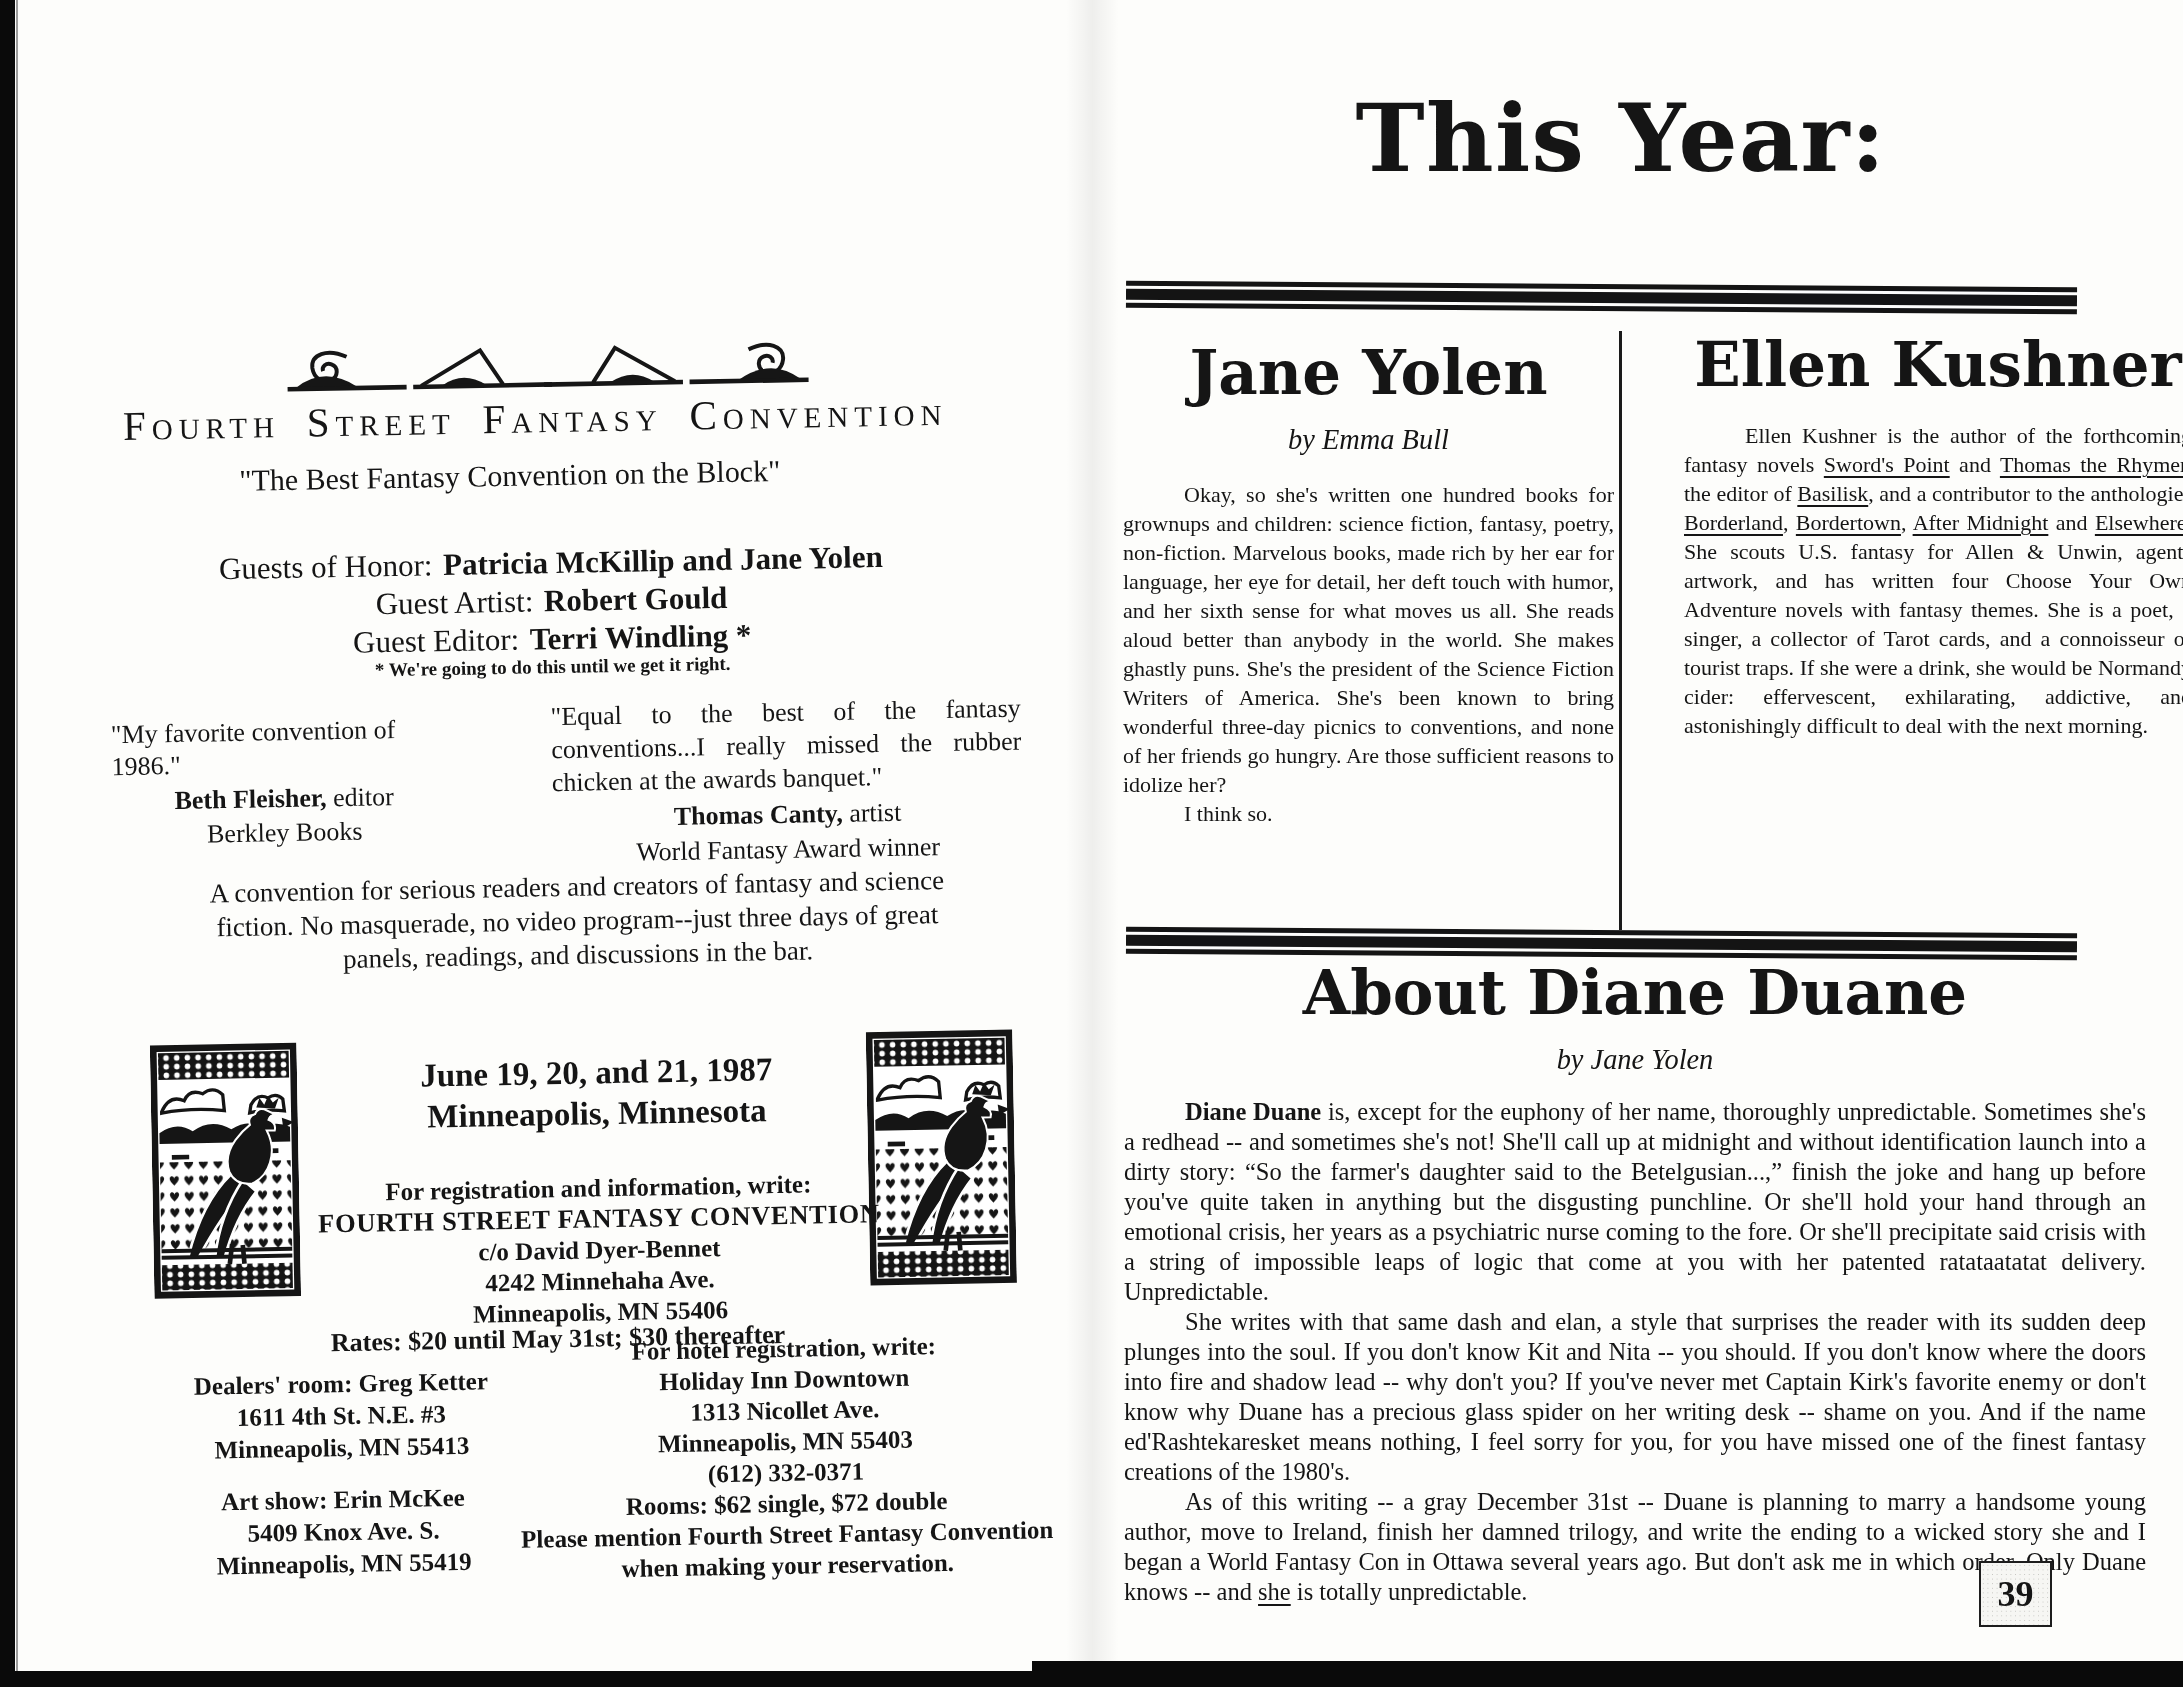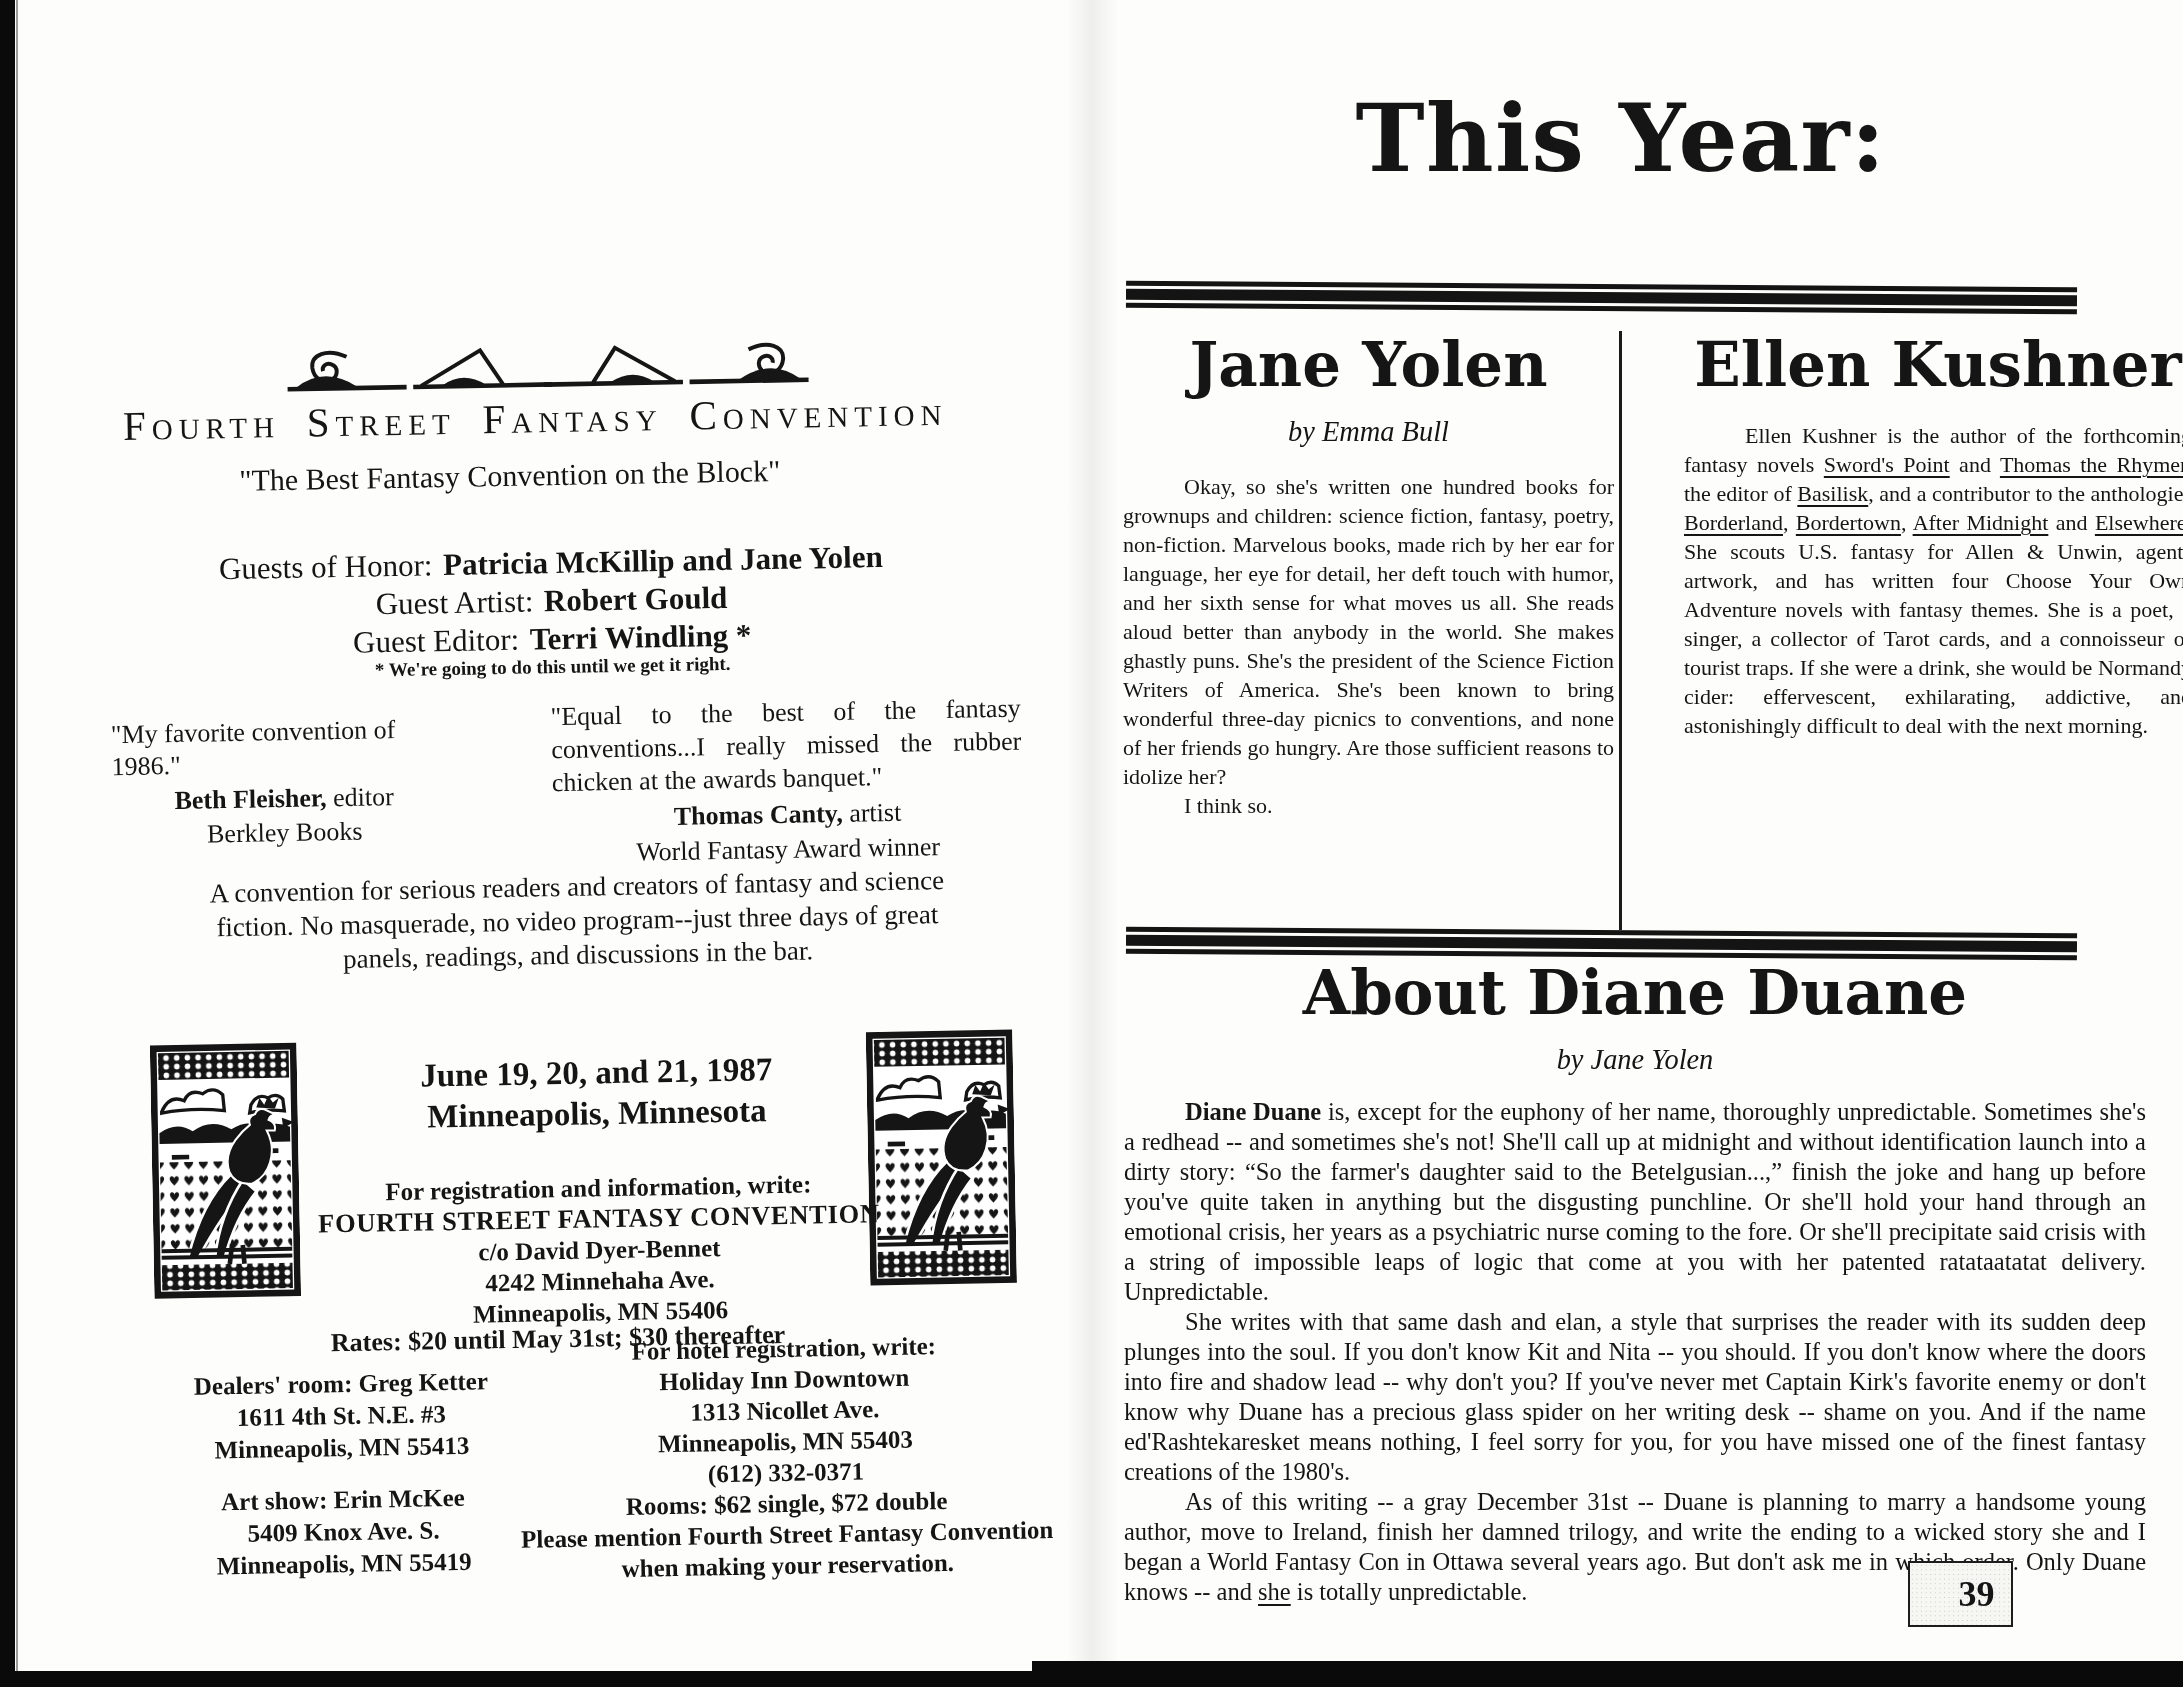--- a/index.html
+++ b/index.html
@@ -57,24 +57,24 @@
   .col{top:332px;}
   .col1{left:1123px;width:491px;}
   .col2{left:1684px;width:508px;}
   .col-head{font-family:"DejaVu Serif",serif;font-weight:700;font-size:61px;line-height:65px;text-align:center;}
   .byline{font-style:italic;font-size:28.4px;text-align:center;margin-top:19px;}
   .colbody{margin-top:24px;font-size:22px;line-height:29px;text-align:justify;}
   .colbody p{margin:0;text-indent:61px;}
   .about{left:1124px;top:960px;width:1022px;}
   .aboutbody{margin-top:21px;font-size:24.5px;line-height:30px;text-align:justify;}
   .aboutbody p{margin:0;text-indent:61px;}
-  .pagebox{left:1908px;top:1561px;width:69px;height:62px;border:2.6px solid #1d1d1d;
+  .pagebox{left:1979px;top:1561px;width:69px;height:62px;border:2.6px solid #1d1d1d;
            background-color:#f6f6f3;background-image:radial-gradient(#c4c4c0 0.8px,transparent 0.8px);
            background-size:4.6px 4.6px;display:flex;align-items:center;justify-content:center;
-           font-size:36px;font-weight:700;font-family:"Liberation Serif",serif;padding-left:32px;}
+           font-size:36px;font-weight:700;font-family:"Liberation Serif",serif;}
   .hidden-defs{position:absolute;width:0;height:0;overflow:hidden;}
 </style>
 </head>
 <body>
 
 <div class="scan">
 
   <svg class="hidden-defs" aria-hidden="true">
     <defs>
       <pattern id="lacepat" width="16" height="13" patternUnits="userSpaceOnUse">
@@ -212,21 +212,21 @@
 
     <div class="abs rule3 rule-top">
       <div class="r-thin"></div>
         <div class="r-thick"></div>
         <div class="r-thin"></div>
     </div>
 
     <div class="abs col-divider"></div>
 
     <div class="abs col col1">
-      <h2 class="col-head" style="margin:0;">Jane Yolen</h2>
+      <h2 class="col-head" style="margin:8px;">Jane Yolen</h2>
       <div class="byline">by Emma Bull</div>
       <div class="colbody">
         <p>Okay, so she's written one hundred books for grownups and children: science fiction, fantasy, poetry, non-fiction. Marvelous books, made rich by her ear for language, her eye for detail, her deft touch with humor, and her sixth sense for what moves us all. She reads aloud better than anybody in the world. She makes ghastly puns. She's the president of the Science Fiction Writers of America. She's been known to bring wonderful three-day picnics to conventions, and none of her friends go hungry. Are those sufficient reasons to idolize her?</p>
         <p>I think so.</p>
       </div>
     </div>
 
     <div class="abs col col2">
       <h2 class="col-head" style="margin:0;">Ellen Kushner</h2>
       <div class="colbody">

